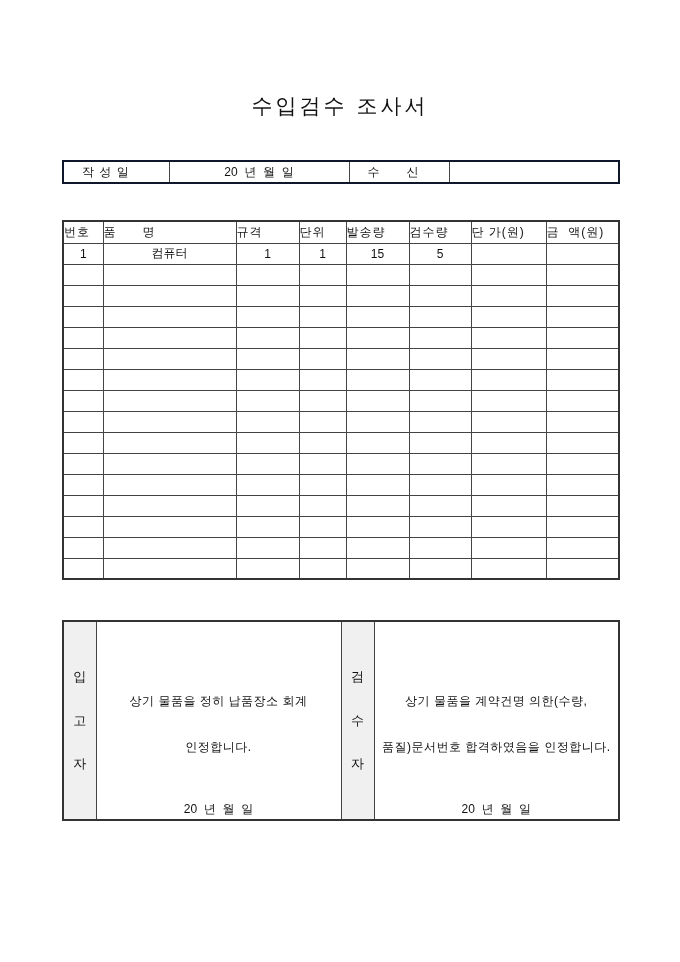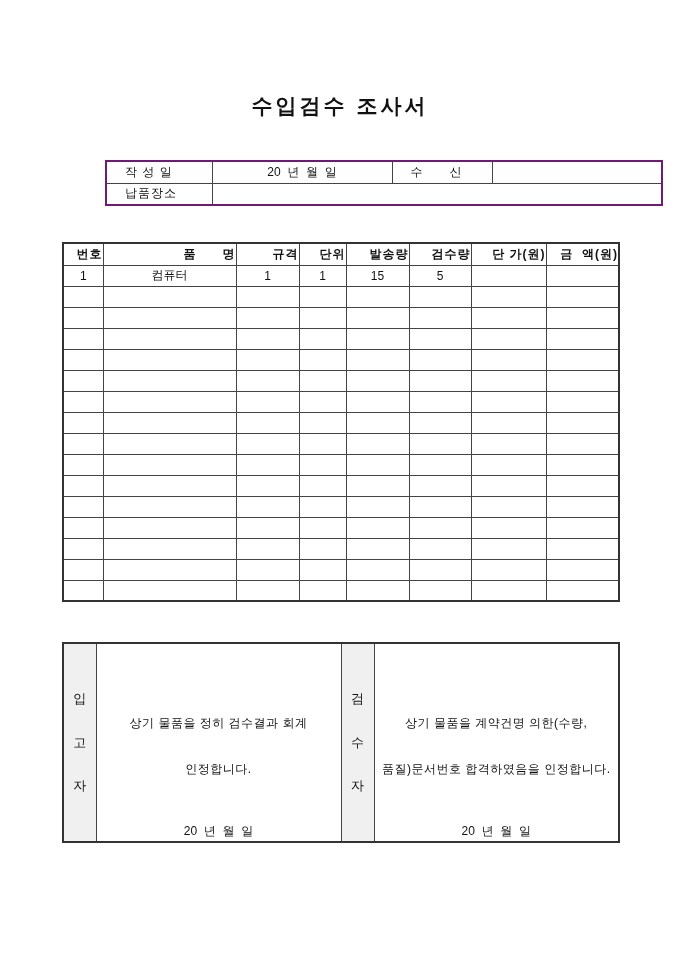--- a/index.html
+++ b/index.html
@@ -1,33 +1,33 @@
 <!DOCTYPE html>
 <html><head>
 <meta charset="utf-8">
 <style>
   * { margin:0; padding:0; box-sizing:border-box; }
   html,body { width:680px; height:962px; background:#ffffff;
     font-family:"Liberation Sans","DejaVu Sans",sans-serif; color:#111; }
   .page { width:680px; height:962px; padding:92px 62px 0 62px; }
 
-  .title { text-align:center; font-size:21px; font-weight:bold; letter-spacing:3px; }
+  .title { text-align:center; font-size:21px; font-weight:normal; letter-spacing:3px; }
 
   table { border-collapse:collapse; width:556px; table-layout:fixed; }
   td, th { border:1px solid #444; font-size:12px; white-space:pre; overflow:hidden; }
 
   
-  .info-table { margin-top:40px; border:2px solid #701a75;margin-left:43px; }
+  .info-table { margin-top:40px; border:2px solid #0f172a; }
   .info-table td { height:22px; }
   .info-table .lbl { padding-left:18px; text-align:left; letter-spacing:1px; }
   .info-table .val { text-align:center; }
 
   
   .items-table { margin-top:36px; border:2px solid #333; }
-  .items-table th { height:22px; font-weight:bold; text-align:right; letter-spacing:1px; }
+  .items-table th { height:22px; font-weight:normal; text-align:left; letter-spacing:1px; }
   .items-table td { height:21px; text-align:center; }
 
   
   .sig-table { margin-top:40px; border:2px solid #333; }
   .sig-table td { vertical-align:top; }
   .sig-label-cell { background:#f0f0f0; }
   .vlabel { display:flex; flex-direction:column; justify-content:space-between;
     align-items:center; height:105px; margin:18px 0; font-size:13px; }
   .sig-body { height:141px; padding-top:14px; text-align:center; }
   .sig-line { font-size:12px; line-height:18px; letter-spacing:0.5px; }
@@ -46,24 +46,20 @@
         <col style="width:180px">
         <col style="width:100px">
         <col style="width:170px">
       </colgroup>
     <tbody>
         <tr>
       <td class="lbl">작 성 일</td>
       <td class="val">20  년  월  일</td>
       <td class="lbl">수      신</td>
       <td class="val"></td>
-    </tr>
-    <tr>
-      <td class="lbl">납품장소</td>
-      <td class="val" colspan="3"></td>
     </tr>
   </tbody>
     </table>
 
   <table class="items-table">
     <colgroup>
         <col style="width:40px">
         <col style="width:133px">
         <col style="width:63px">
         <col style="width:47px">
@@ -261,21 +257,21 @@
         <tr>
       <td class="sig-label-cell">
         <div class="vlabel">
           <span>입</span>
           <span>고</span>
           <span>자</span>
         </div>
       </td>
       <td>
         <div class="sig-body">
-          <div class="sig-line">상기 물품을 정히 검수결과 회계</div>
+          <div class="sig-line">상기 물품을 정히 납품장소 회계</div>
           <div class="sig-line">인정합니다.</div>
           <div class="sig-date">20  년  월  일</div>
           
         </div>
       </td>
       <td class="sig-label-cell">
         <div class="vlabel">
           <span>검</span>
           <span>수</span>
           <span>자</span>

